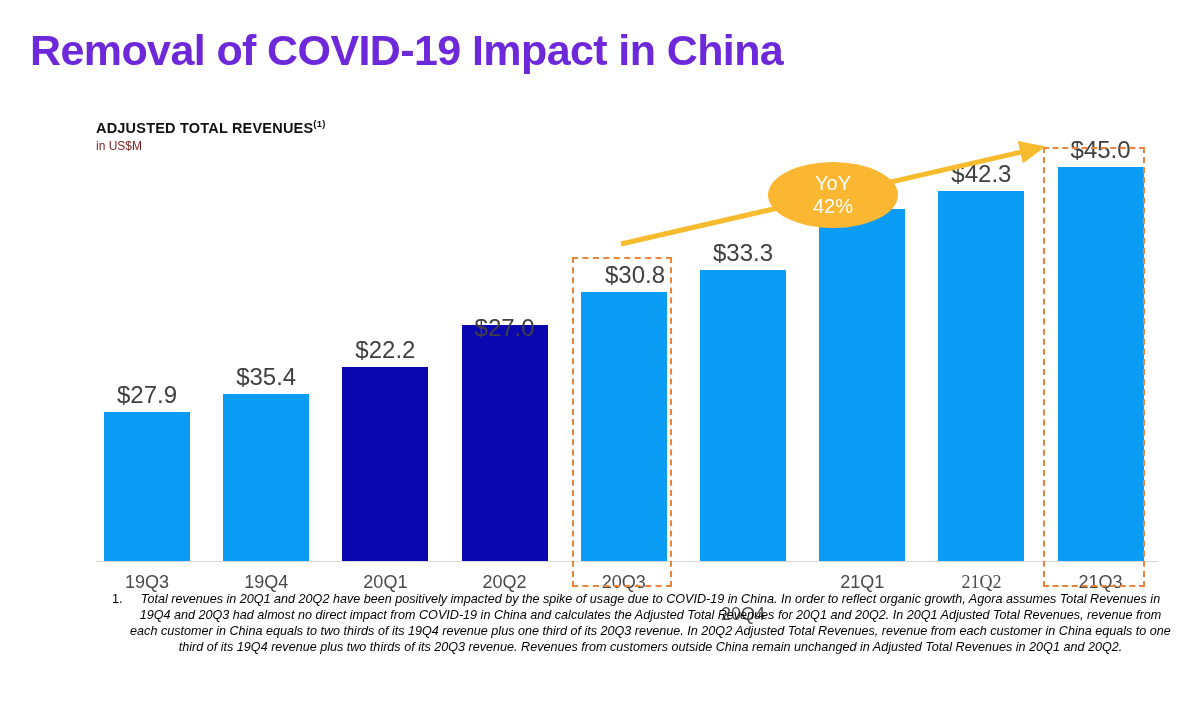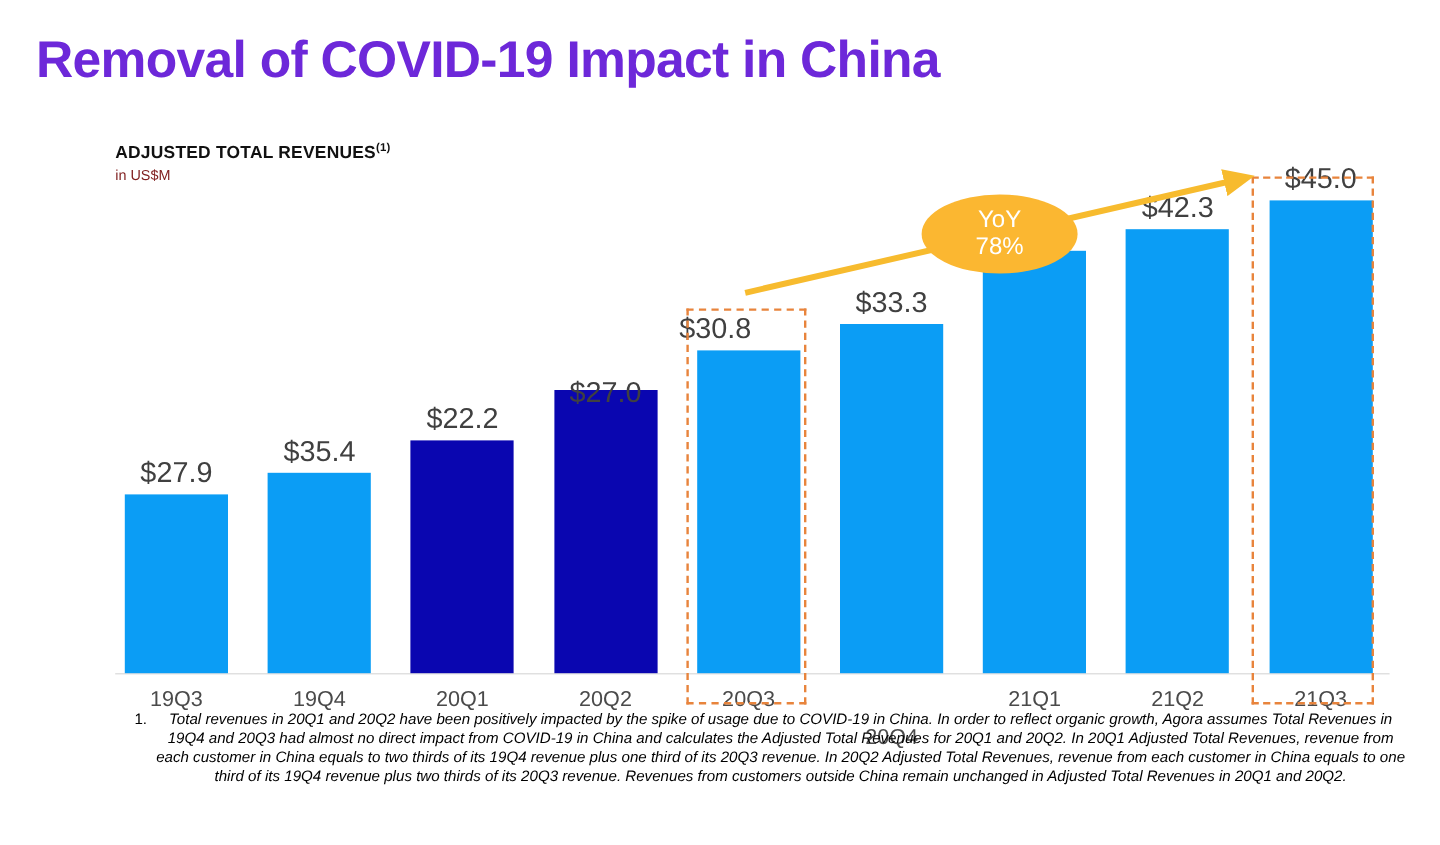--- a/index.html
+++ b/index.html
@@ -186,51 +186,51 @@
       <div class="bar-rect" style="left: 223.2px; top: 393.875px; width: 86px; height: 167.125px; position: absolute; bottom: auto; background: rgb(11, 157, 245);"></div>
       <div class="bar-value" style="left: 211.2px; top: 362.875px;">$35.4</div>
       <div class="bar-cat" style="left: 211.2px; top: 572px;">19Q4</div>
       <div class="bar-rect" style="left: 342.4px; top: 366.75px; width: 86px; height: 194.25px; position: absolute; bottom: auto; background: rgb(10, 6, 176);"></div>
       <div class="bar-value" style="left: 330.4px; top: 335.75px;">$22.2</div>
       <div class="bar-cat" style="left: 330.4px; top: 572px;">20Q1</div>
       <div class="bar-rect" style="left: 461.6px; top: 324.75px; width: 86px; height: 236.25px; position: absolute; bottom: auto; background: rgb(10, 6, 176);"></div>
       <div class="bar-value" style="left: 449.6px; top: 293.75px; margin-top: 20px;">$27.0</div>
       <div class="bar-cat" style="left: 449.6px; top: 572px;">20Q2</div>
       <div class="bar-rect" style="left: 580.8px; top: 291.5px; width: 86px; height: 269.5px; position: absolute; bottom: auto; background: rgb(11, 157, 245);"></div>
-      <div class="bar-value" style="left: 541px; top: 260.5px;">$30.8</div>
+      <div class="bar-value" style="left: 580px; top: 260.5px;">$30.8</div>
       <div class="bar-cat" style="left: 568.8px; top: 572px;">20Q3</div>
       <div class="bar-rect" style="left: 700px; top: 269.625px; width: 86px; height: 291.375px; position: absolute; bottom: auto; background: rgb(11, 157, 245);"></div>
       <div class="bar-value" style="left: 688px; top: 238.625px;">$33.3</div>
       <div class="bar-cat" style="left: 688px; top: 572px; margin-top: 32px;">20Q4</div>
       <div class="bar-rect" style="left: 819.2px; top: 209.25px; width: 86px; height: 351.75px; position: absolute; bottom: auto; background: rgb(11, 157, 245);"></div>
       <div class="bar-value" style="left: 807.2px; top: 178.25px;">$40.2</div>
       <div class="bar-cat" style="left: 807.2px; top: 572px;">21Q1</div>
       <div class="bar-rect" style="left: 938.4px; top: 190.875px; width: 86px; height: 370.125px; position: absolute; bottom: auto; background: rgb(11, 157, 245);"></div>
       <div class="bar-value" style="left: 926.4px; top: 159.875px;">$42.3</div>
-      <div class="bar-cat" style="left: 926.4px; top: 572px;">21Q2</div>
+      <div class="bar-cat" style="left: 926.4px; top: 572px; font-family: Liberation Serif, serif;">21Q2</div>
       <div class="bar-rect" style="left: 1057.6px; top: 167.25px; width: 86px; height: 393.75px; position: absolute; bottom: auto; background: rgb(11, 157, 245);"></div>
       <div class="bar-value" style="left: 1045.6px; top: 136.25px;">$45.0</div>
       <div class="bar-cat" style="left: 1045.6px; top: 572px;">21Q3</div>
     </div>
 
   <div class="highlight-box" id="highlight-20q3" style="left:572px; top:257px; width:100px; height:330px;"></div>
   <div class="highlight-box" id="highlight-21q3" style="left:1043px; top:147px; width:102px; height:440px;"></div>
 
   <svg id="growth-arrow" viewBox="0 0 1200 600">
     <defs>
       <marker id="arrowhead" markerWidth="5.2" markerHeight="4.6" refX="2.0" refY="2.3" orient="auto">
         <polygon points="0,0 5.2,2.3 0,4.6" fill="#f7bb2e"></polygon>
       </marker>
     </defs>
     <line x1="621" y1="244" x2="1030" y2="150" stroke="#f7bb2e" stroke-width="5" marker-end="url(#arrowhead)"></line>
   </svg>
 
   <div id="yoy-callout">
     <span class="yoy-line">YoY</span>
-    <span class="yoy-line">78%</span>
+    <span class="yoy-line">42%</span>
   </div>
 </div>
 
 <div id="notes">
   <div class="note-item">
     <div class="note-num">1.</div>
     <div class="note-text">Total revenues in 20Q1 and 20Q2 have been positively impacted by the spike of usage due to COVID-19 in China. In order to reflect organic growth, Agora assumes Total Revenues in 19Q4 and 20Q3 had almost no direct impact from COVID-19 in China and calculates the Adjusted Total Revenues for 20Q1 and 20Q2. In 20Q1 Adjusted Total Revenues, revenue from each customer in China equals to two thirds of its 19Q4 revenue plus one third of its 20Q3 revenue. In 20Q2 Adjusted Total Revenues, revenue from each customer in China equals to one third of its 19Q4 revenue plus two thirds of its 20Q3 revenue. Revenues from customers outside China remain unchanged in Adjusted Total Revenues in 20Q1 and 20Q2.</div>
   </div>
 </div>
 

